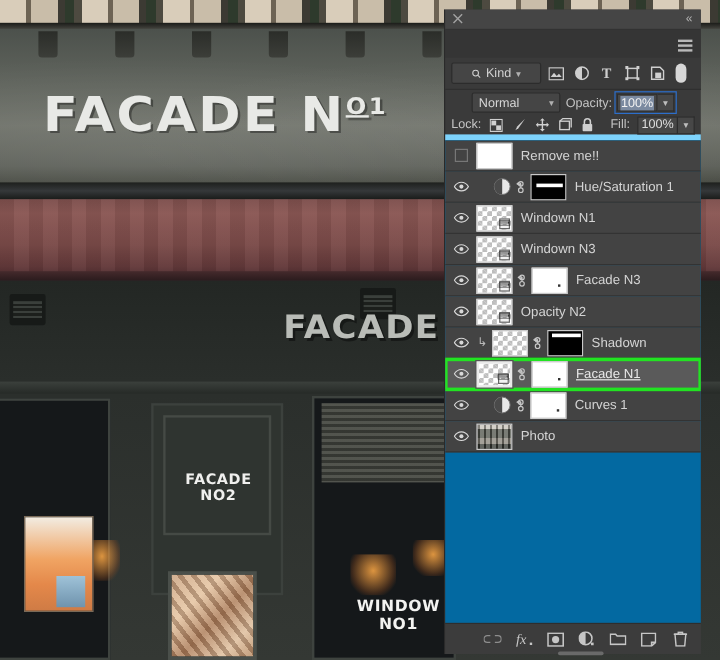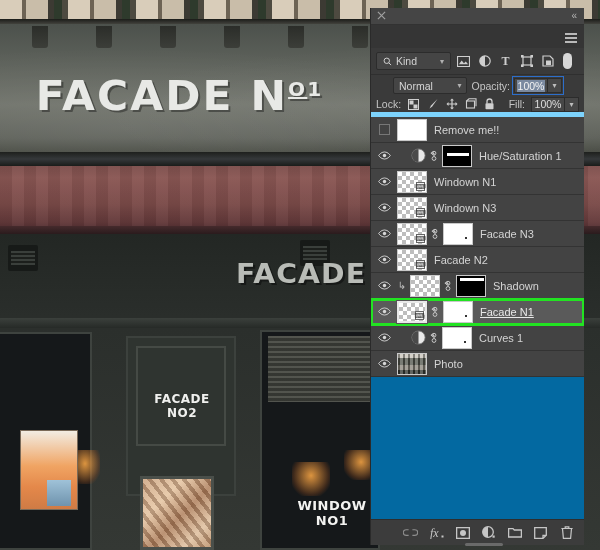--- a/index.html
+++ b/index.html
@@ -141,21 +141,21 @@
     padding:0 13px; display:flex; align-items:center;
     background:#4a4a4a; color:#e3e3e3; font-size:11.5px; font-weight:bold;
   }
   .tab-menu { position:absolute; right:7px; top:8px; width:12px; height:9px; }
   .tab-menu i { display:block; height:2px; background:#b9b9b9; margin-bottom:2px; }
 
   .filterbar { height:27px; display:flex; align-items:center; padding:0 5px; gap:4px;
     background:#3a3a3a; border-bottom:1px solid #2f2f2f; flex:0 0 auto; }
   .kind-select {
     width:75px; height:18px; background:#454545; border:1px solid #2c2c2c; border-radius:2px;
-    display:flex; align-items:center; gap:4px; padding:0 6px; color:#d2d2d2; font-size:10.5px;
+    display:flex; align-items:center; gap:4px; padding:0 16px; color:#d2d2d2; font-size:10.5px;
   }
   .kind-select .cv { margin-left:auto; font-size:8px; color:#b0b0b0; }
   .ficon { width:17px; height:17px; display:flex; align-items:center; justify-content:center; color:#cfcfcf; }
   .toggle-pill { width:9px; height:16px; border-radius:5px; background:#d8d8d8; margin-left:3px; }
 
   .blendbar { height:21px; display:flex; align-items:center; padding:0 22px; gap:4px; flex:0 0 auto; }
   .blend-select {
     width:124px; height:17px; background:#454545; border:1px solid #2c2c2c; border-radius:2px;
     display:flex; align-items:center; padding:0 5px; color:#d6d6d6; font-size:10.5px;
   }
@@ -478,21 +478,21 @@
             <svg class="eye" viewBox="0 0 16 10">
               <path d="M8 0.6 C3.5 0.6 0.8 5 0.8 5 C0.8 5 3.5 9.4 8 9.4 C12.5 9.4 15.2 5 15.2 5 C15.2 5 12.5 0.6 8 0.6 Z" fill="none" stroke="#d8d8d8" stroke-width="1.1"></path>
               <circle cx="8" cy="5" r="2.1" fill="#d8d8d8"></circle>
             </svg>
           </div>
           <div class="thumb-wrap">
             <div class="thumb checker">
               <span class="smart-badge">⌨</span>
             </div>
           </div>
-          <span class="layer-name">Facade N2</span>
+          <span class="layer-name">Opacity N2</span>
         </div>
         <div class="row">
           <div class="eye-cell">
             <svg class="eye" viewBox="0 0 16 10">
               <path d="M8 0.6 C3.5 0.6 0.8 5 0.8 5 C0.8 5 3.5 9.4 8 9.4 C12.5 9.4 15.2 5 15.2 5 C15.2 5 12.5 0.6 8 0.6 Z" fill="none" stroke="#d8d8d8" stroke-width="1.1"></path>
               <circle cx="8" cy="5" r="2.1" fill="#d8d8d8"></circle>
             </svg>
           </div>
           <div class="thumb-wrap">
             <div class="clip-arrow">↳</div>

